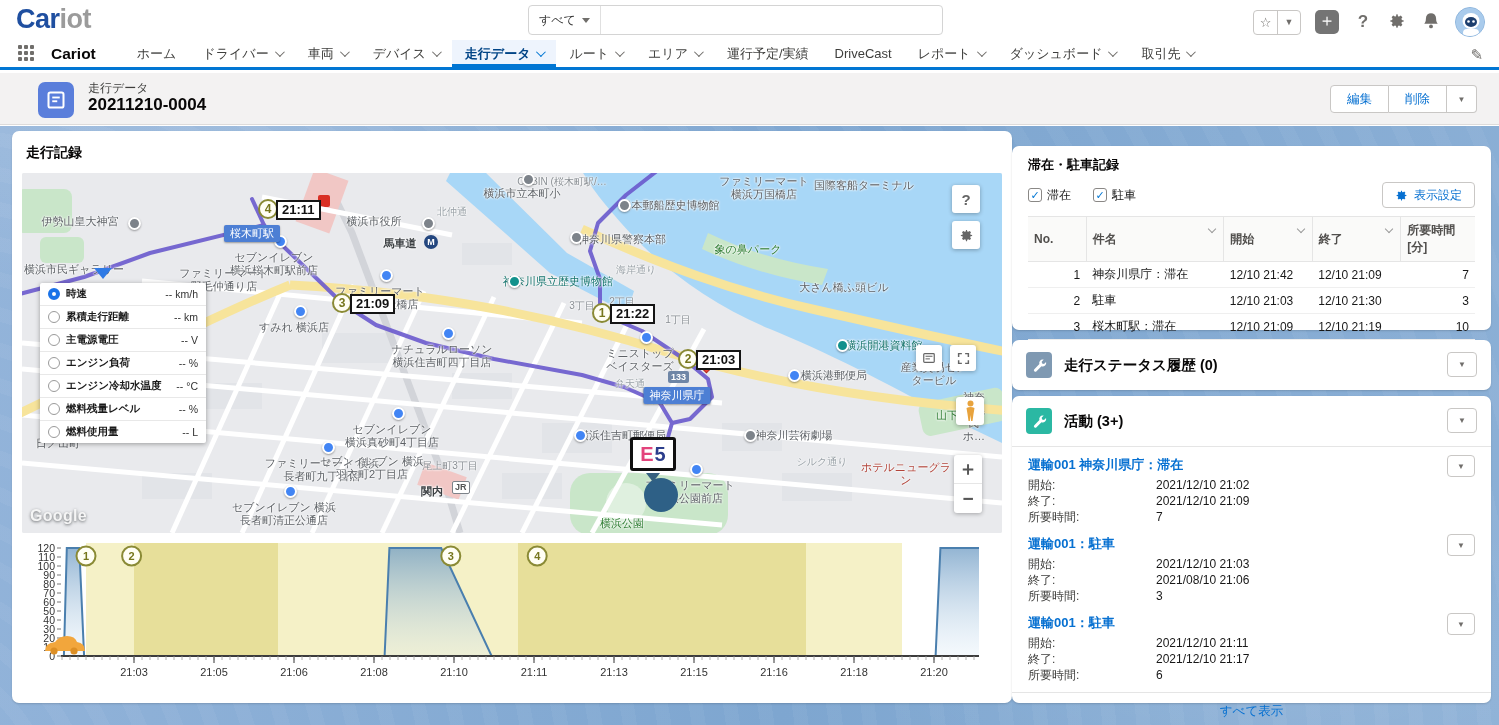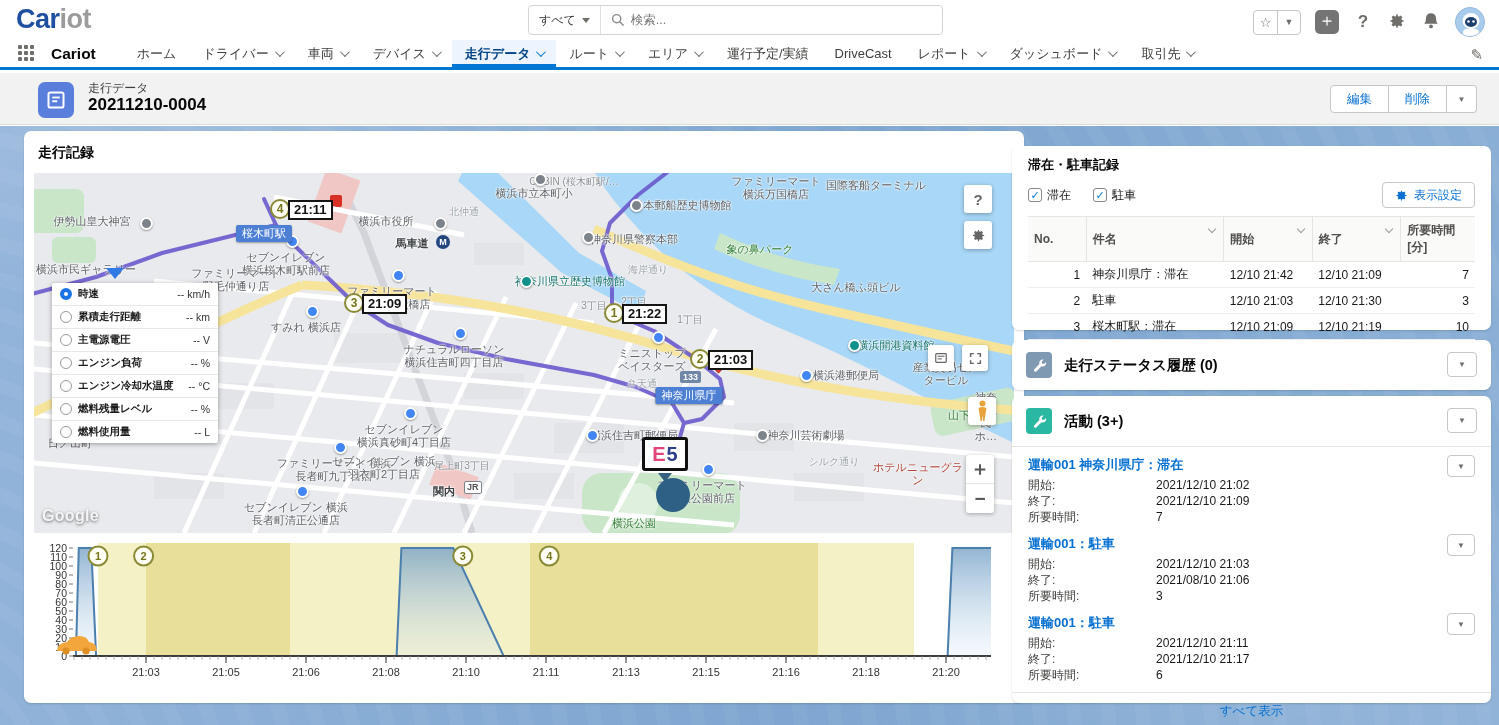--- a/index.html
+++ b/index.html
@@ -53,21 +53,21 @@
   
   #content{position:absolute;left:0;top:126px;width:1499px;height:599px;
     background:
       radial-gradient(ellipse 900px 300px at 15% 0%,rgba(255,255,255,.14),transparent 60%),
       radial-gradient(ellipse 700px 260px at 85% 90%,rgba(255,255,255,.10),transparent 60%),
       repeating-radial-gradient(circle at -10% 120%,rgba(255,255,255,.045) 0 14px,transparent 14px 34px),
       linear-gradient(100deg,#93b4da,#7ea6d0 55%,#8cb0d6);}
   .card{position:absolute;background:#fff;border-radius:7px;box-shadow:0 1px 2px rgba(0,0,0,.15);}
 
   
-  #drivecard{left:24px;top:5px;width:1000px;height:572px;}
+  #drivecard{left:12px;top:5px;width:1000px;height:572px;}
   .cardtitle{position:absolute;left:14px;top:13px;font-size:14px;font-weight:800;color:#080707;}
 
   
   #map{position:absolute;left:10px;top:42px;width:980px;height:360px;background:#e9eaed;overflow:hidden;border-radius:2px;cursor:grab;}
   #map svg.base{position:absolute;left:0;top:0;}
   .maplabel{position:absolute;transform:translateX(-50%);white-space:pre-line;line-height:13px;text-align:center;z-index:2;pointer-events:none;text-shadow:0 0 2px #fff,0 0 2px #fff,0 0 3px #fff;}
   .maplabel.place{font-size:11px;color:#5d6166;}
   .maplabel.small{font-size:10px;color:#8a8f94;}
   .maplabel.store{font-size:11px;color:#5d6166;}
   .maplabel.park-label{font-size:11px;color:#2e7d32;}
@@ -158,27 +158,20 @@
 <body>
 
 <div id="page">
 
   <div id="ghead">
     <div class="logo"><span class="p1">Car</span><span class="p2">iot</span></div>
     <div class="searchwrap">
       <div class="scope">
         <span>すべて</span>
         <span class="cara"></span>
-      </div>
-      <div class="searchbox">
-        <svg width="14" height="14" viewBox="0 0 16 16">
-            <circle cx="6.5" cy="6.5" r="4.6" fill="none" stroke="#8a8886" stroke-width="1.6"></circle>
-            <line x1="10" y1="10" x2="14.4" y2="14.4" stroke="#8a8886" stroke-width="1.6"></line>
-          </svg>
-        <input type="text" placeholder="検索..." style="">
       </div>
     </div>
     <div class="hicons">
       <div class="starbtn">
         <span>☆</span>
         <span>▼</span>
       </div>
       <div class="plusbtn">＋</div>
       <div class="hic">?</div>
       <div class="hic">

